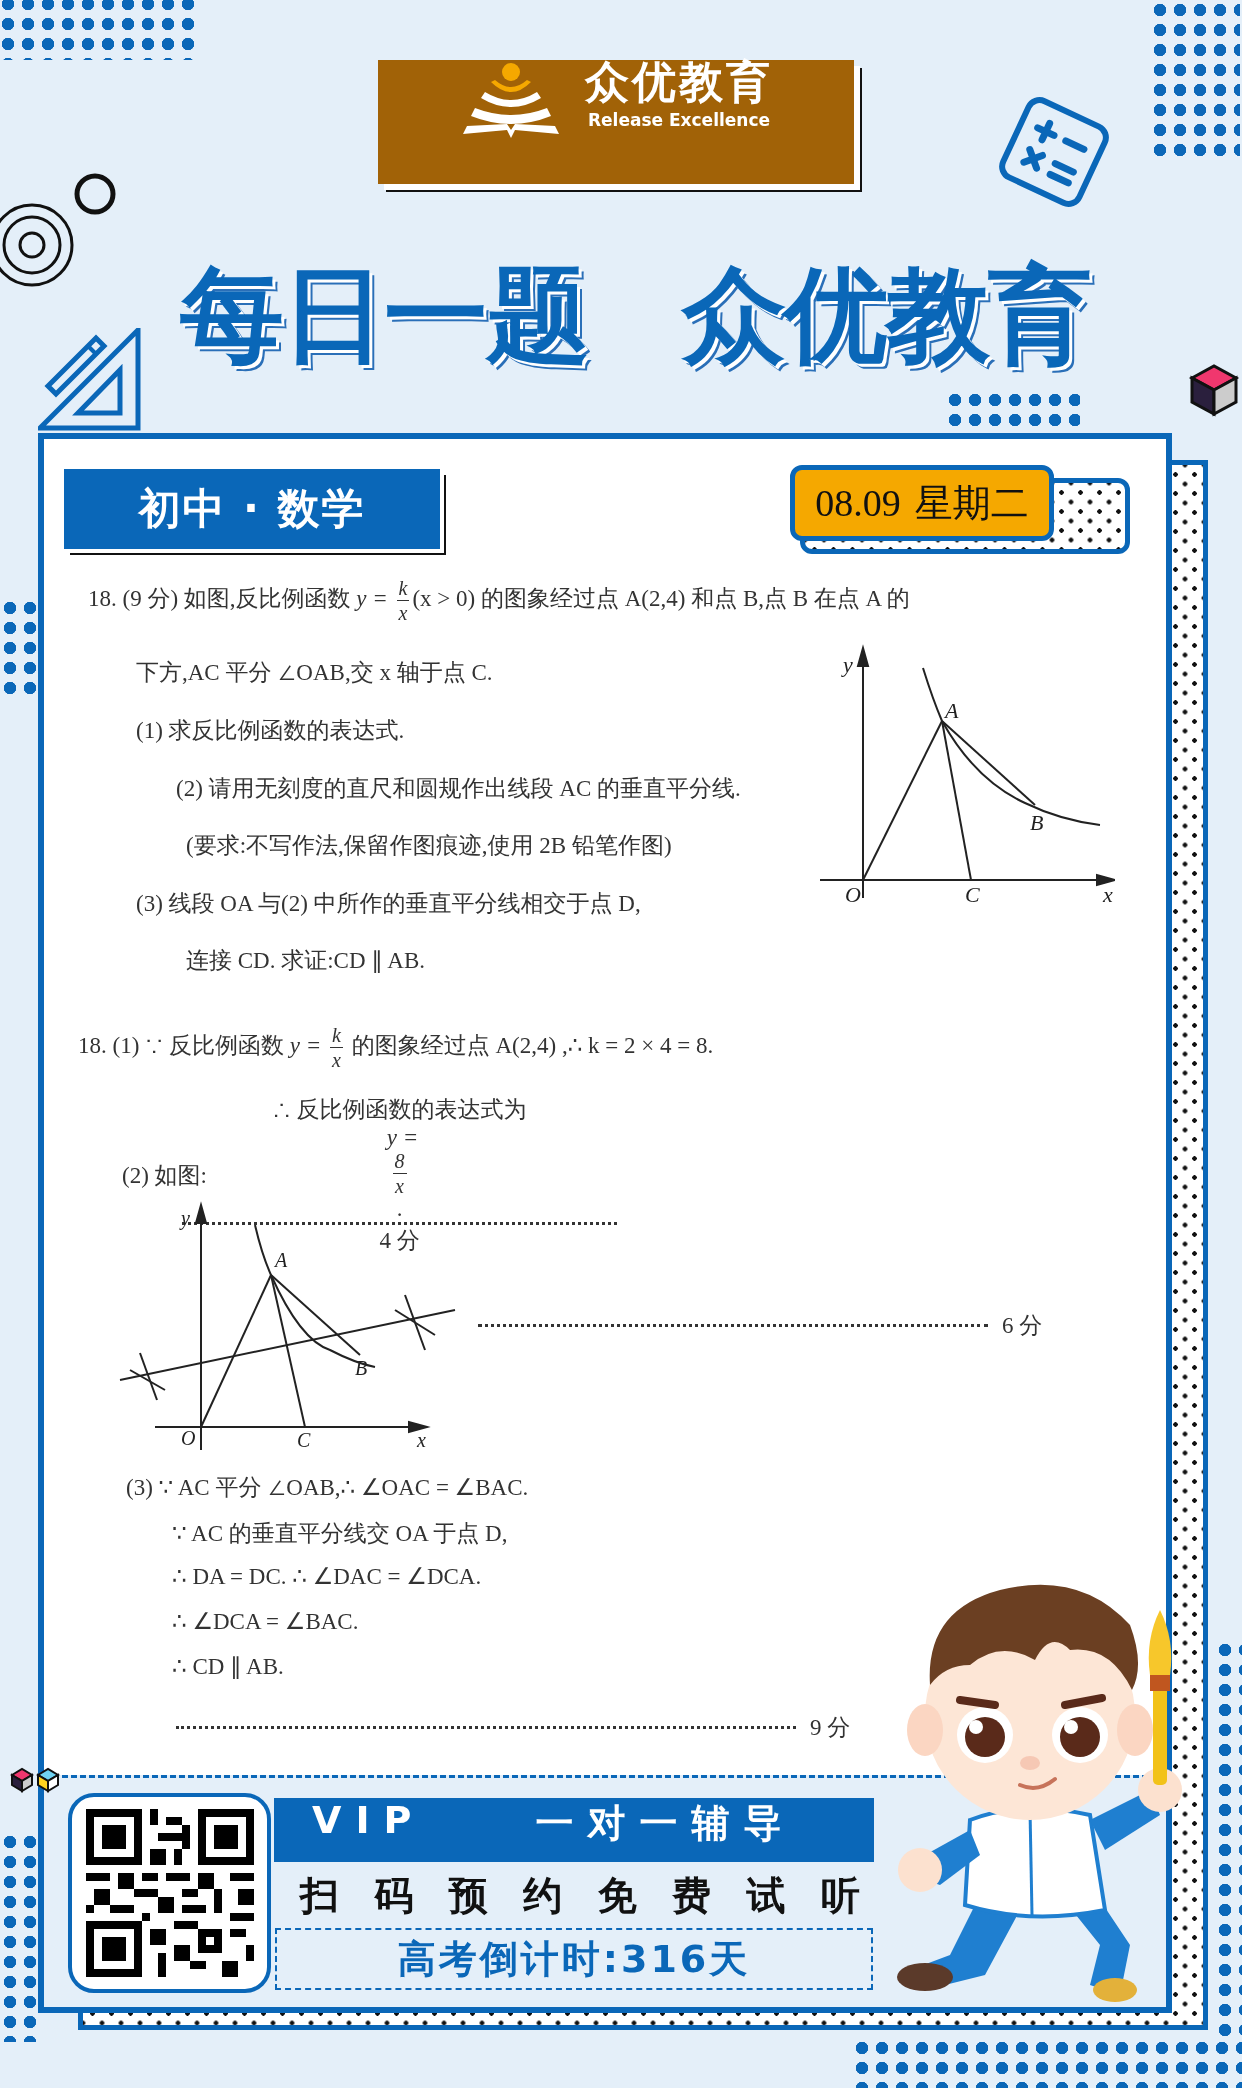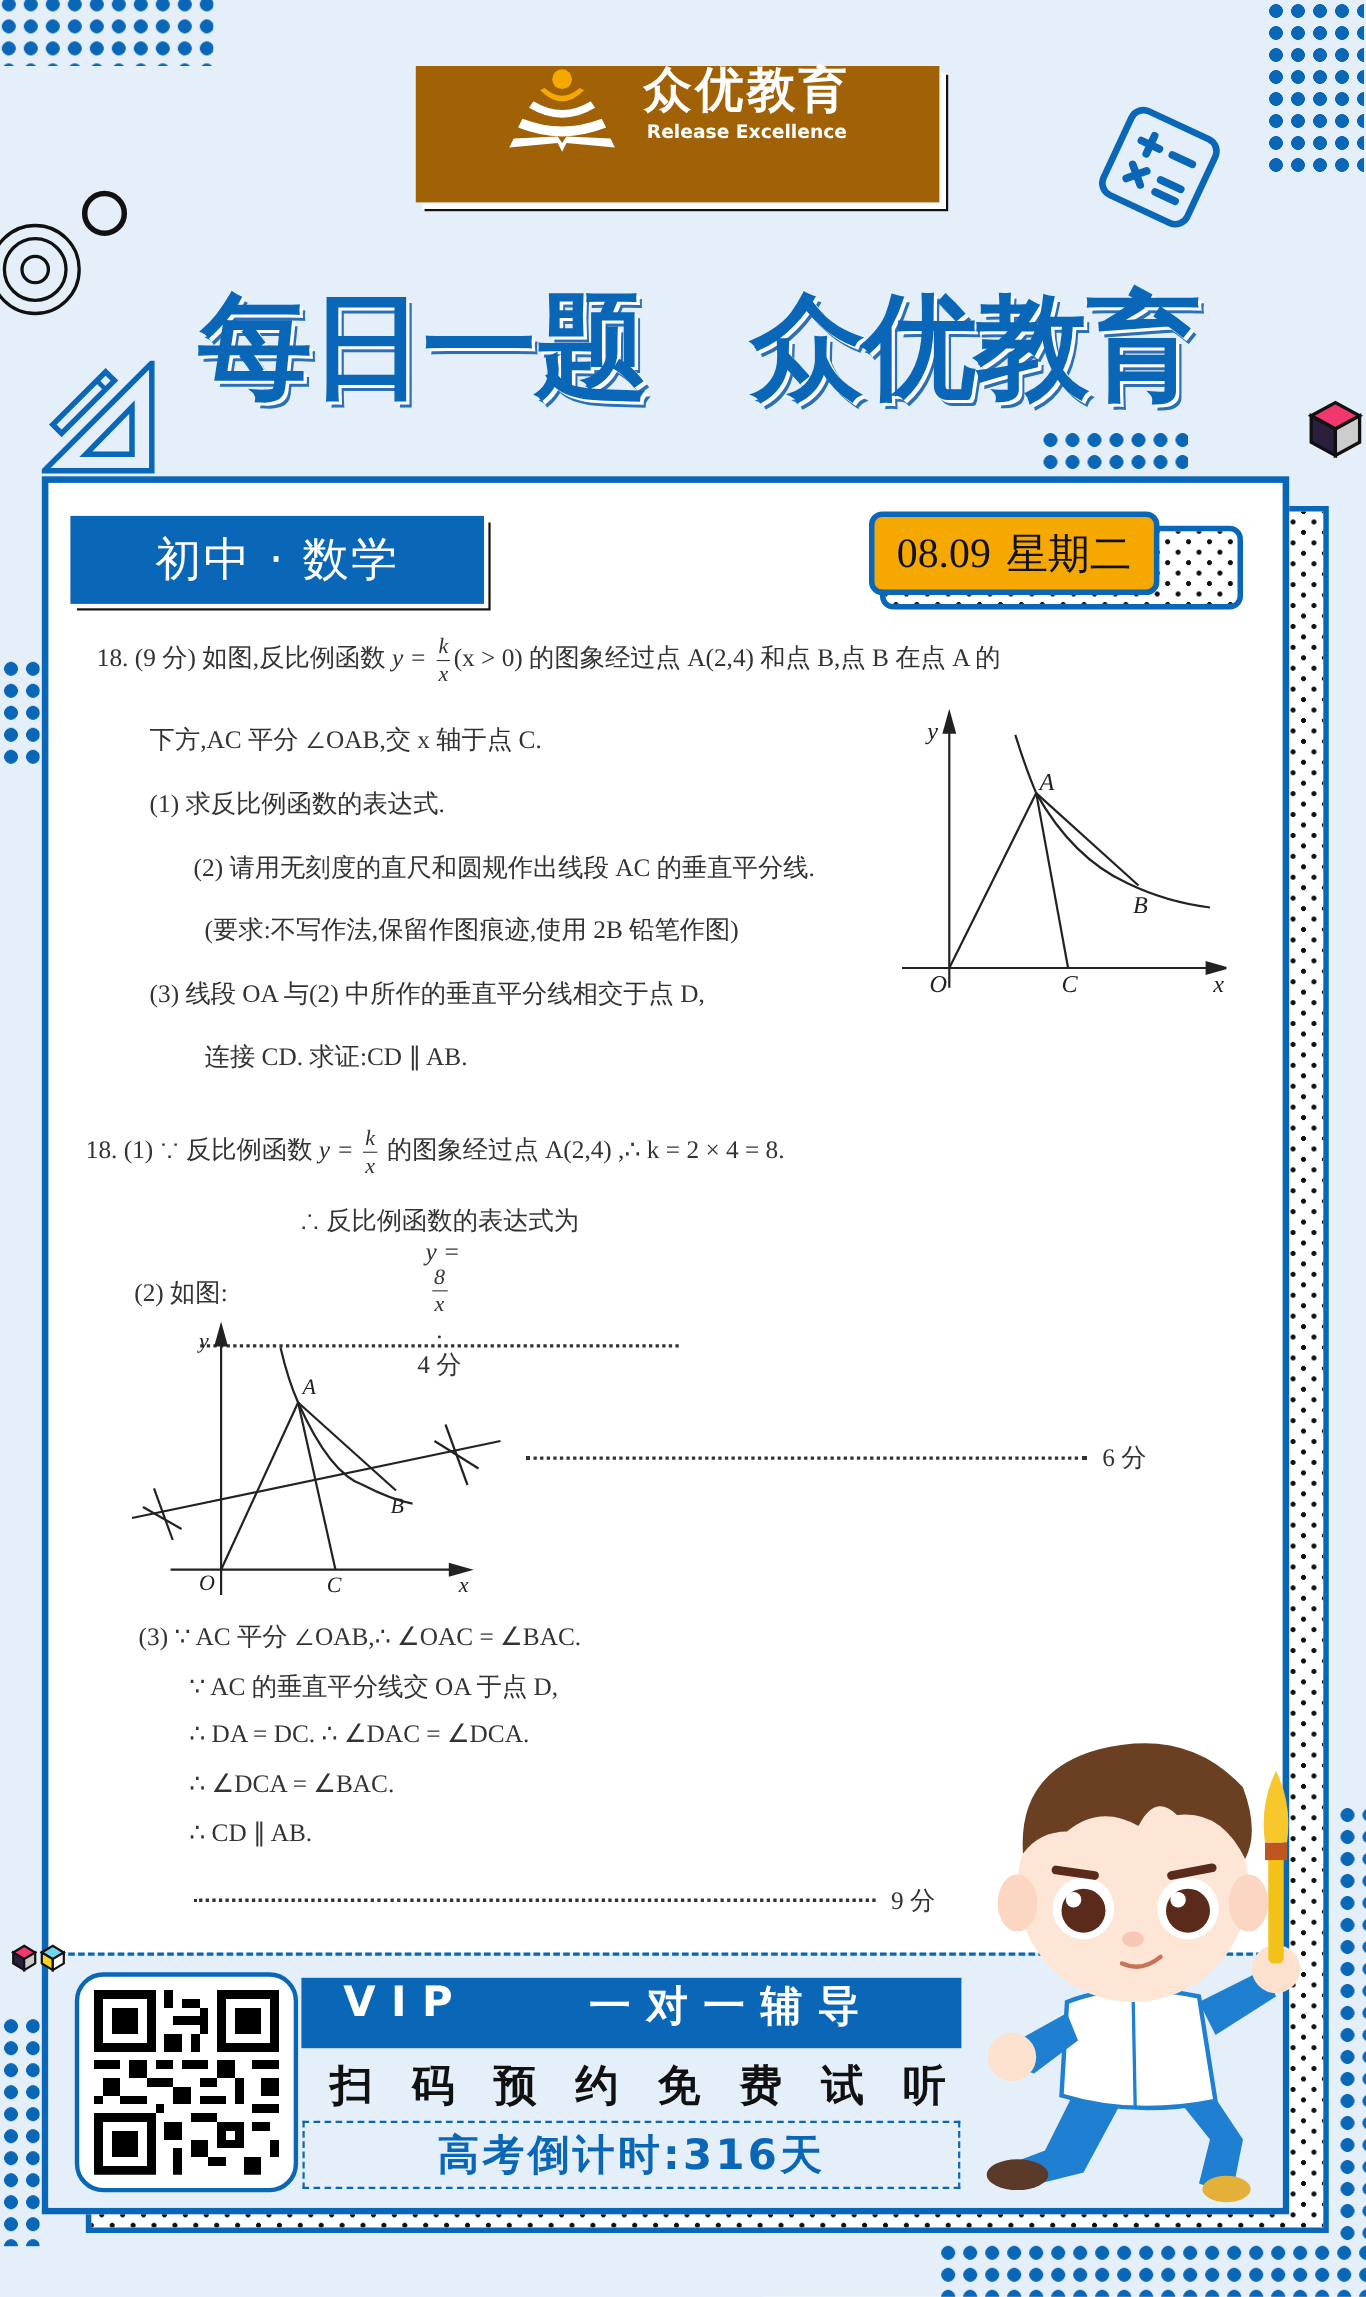--- a/index.html
+++ b/index.html
@@ -53,21 +53,21 @@
   }
   .bottom-panel {
     left: 44px; top: 1775px; width: 1122px; height: 232px;
     background: #e4eff9;
     border-top: 3px dashed #0a67b8;
   }
   .subject-tag {
     left: 64px; top: 469px; width: 376px; height: 80px;
     background: #0a67b8; color: #fff;
     box-shadow: 4px 4px 0 #fff, 6px 6px 0 #111;
-    font-size: 42px; font-weight: normal;
+    font-size: 42px; font-weight: bold;
     display: flex; align-items: center; justify-content: center; letter-spacing: 2px;
   }
   .date-tag-back {
     left: 800px; top: 478px; width: 330px; height: 76px;
     border: 5px solid #0a67b8; border-radius: 12px;
   }
   .date-tag {
     left: 790px; top: 465px; width: 264px; height: 76px;
     background: #f5a800; border: 5px solid #0a67b8; border-radius: 12px;
     font-family: "Liberation Serif", serif; font-size: 38px; color: #111;

